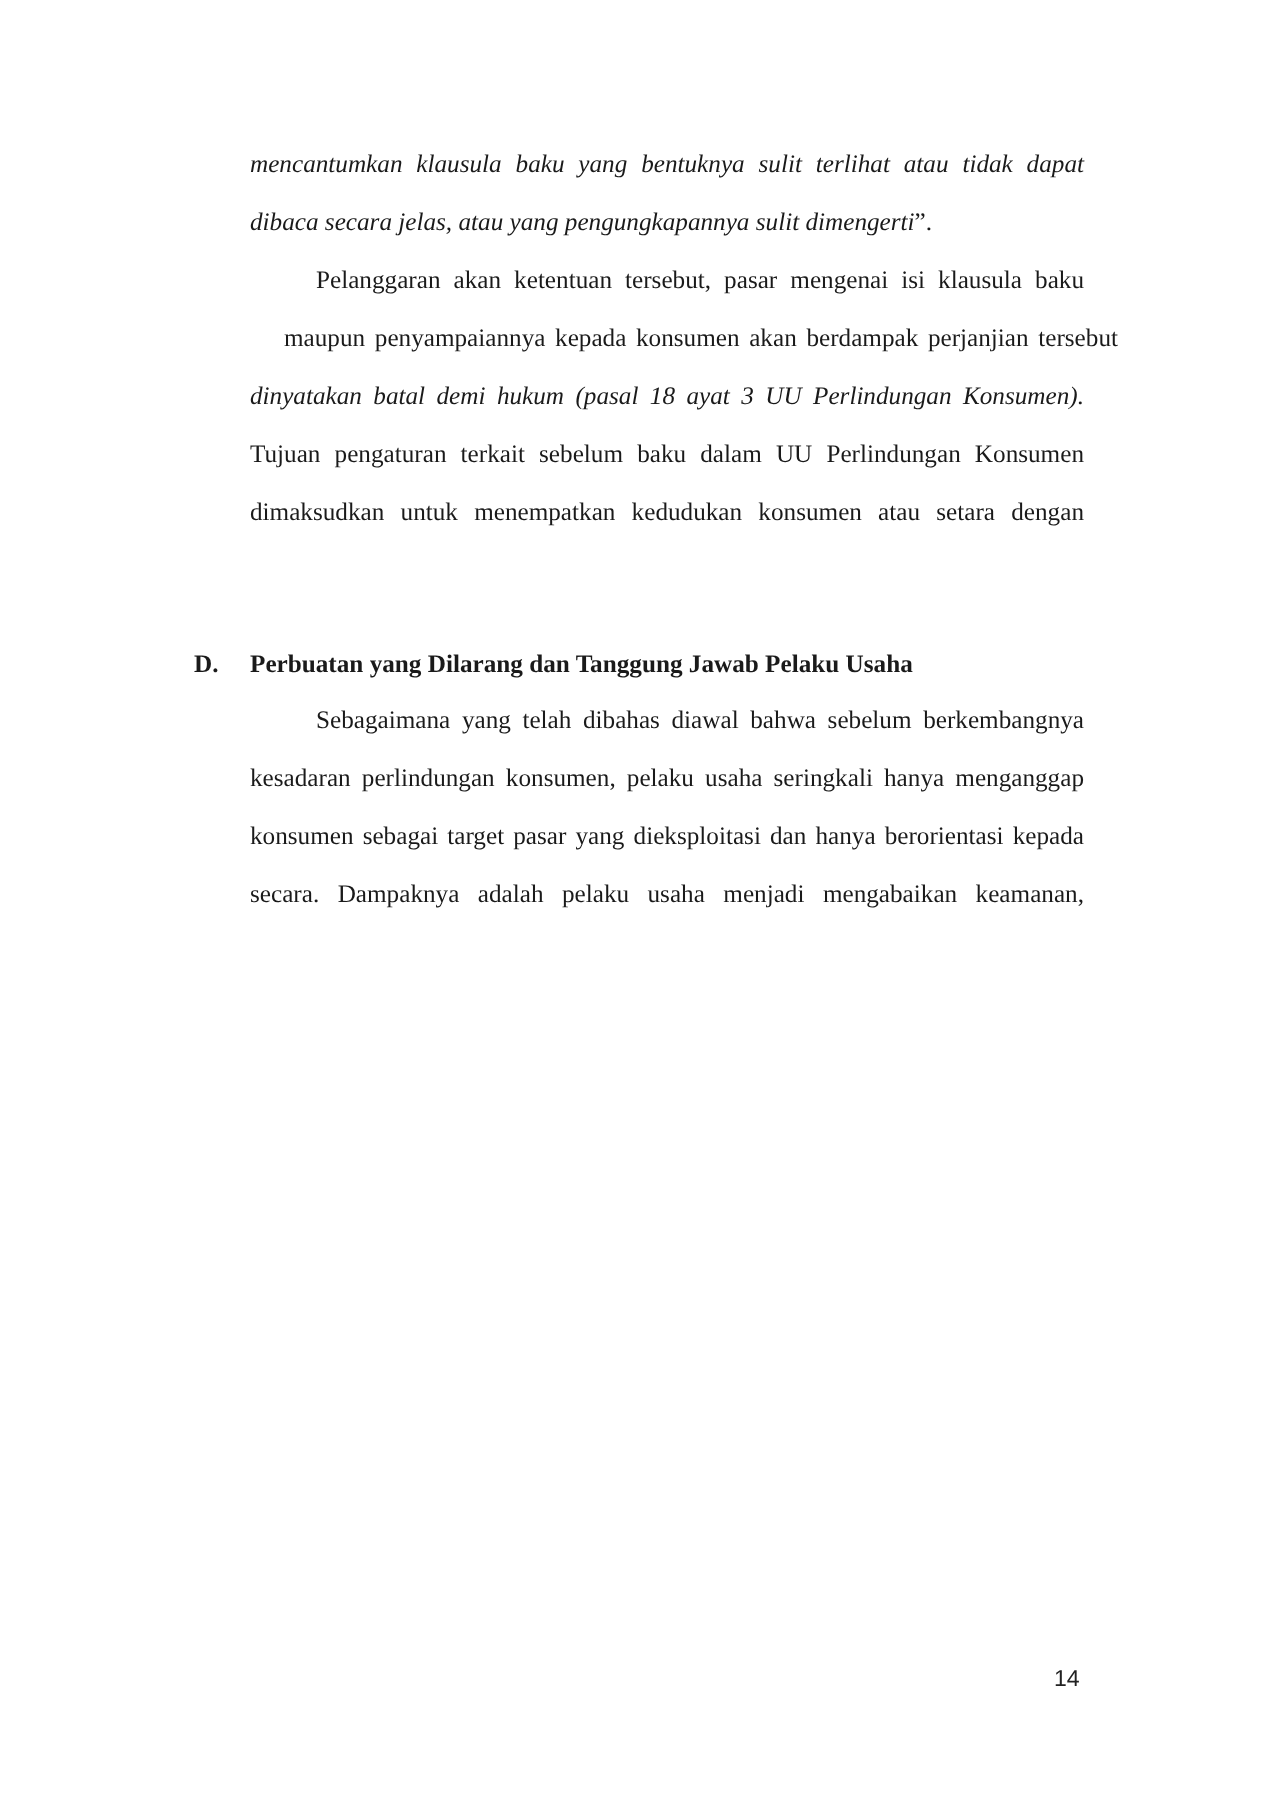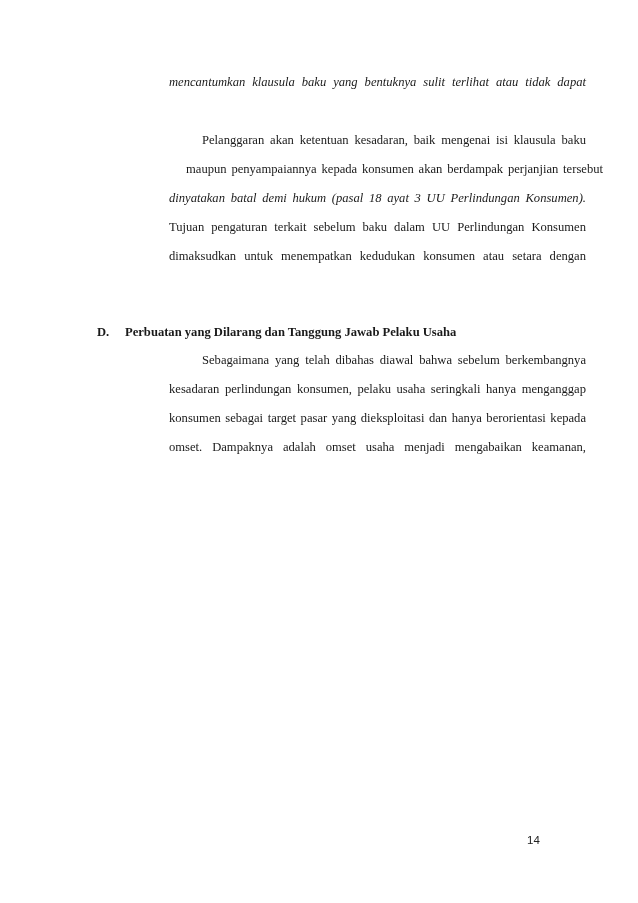--- a/index.html
+++ b/index.html
@@ -5,49 +5,50 @@
     html, body { margin: 0; padding: 0; background: #ffffff; }
     body { width: 638px; height: 903px; position: relative; overflow: hidden; }
     .page {
       position: absolute; left: 0; top: 0; width: 638px; height: 903px;
       background: #ffffff; color: #1a1a1a;
       font-family: "Liberation Serif", serif; font-size: 12.6px;
     }
     .line {
       position: absolute; height: 20px; line-height: 20px; white-space: nowrap;
     }
-    .just { text-align: justify; text-align-last: justify; margin-left: 44px; }
+    .just { text-align: justify; text-align-last: justify; }
     .it { font-style: italic; }
     .bold { font-weight: bold; }
     .pagenum {
       position: absolute; left: 527px; top: 834px;
       font-family: "Liberation Sans", sans-serif; font-size: 11.5px; color: #222;
     }
   </style>
 </head>
 <body>
 
 <div class="page">
 
   <div class="line just it" style="left:125px; top:72px; width:417px;">mencantumkan klausula baku yang bentuknya sulit terlihat atau tidak dapat</div>
+  <div class="line" style="left:125px; top:101px;"><span class="it">dibaca secara jelas, atau yang pengungkapannya sulit dimengerti</span><span>”.</span></div>
 
   <div>
-    <div class="line just" style="left:158px; top:130px; width:384px;">Pelanggaran akan ketentuan kesadaran, baik mengenai isi klausula baku</div>
+    <div class="line just" style="left:158px; top:130px; width:384px;">Pelanggaran akan ketentuan tersebut, pasar mengenai isi klausula baku</div>
     <div class="line just" style="left:142px; top:159px; width:417px;">maupun penyampaiannya kepada konsumen akan berdampak perjanjian tersebut</div>
     <div class="line just" style="left:125px; top:188px; width:417px;font-style:italic;">dinyatakan batal demi hukum (pasal 18 ayat 3 UU Perlindungan Konsumen).</div>
     <div class="line just" style="left:125px; top:217px; width:417px;">Tujuan pengaturan terkait sebelum baku dalam UU Perlindungan Konsumen</div>
     <div class="line just" style="left:125px; top:246px; width:417px;">dimaksudkan untuk menempatkan kedudukan konsumen atau setara dengan</div>
 
   </div>
 
   <div class="line bold" style="left:97px; top:322px;">D.</div>
   <div class="line bold" style="left:125px; top:322px;text-align:right;">Perbuatan yang Dilarang dan Tanggung Jawab Pelaku Usaha</div>
 
   <div>
     <div class="line just" style="left:158px; top:350px; width:384px;">Sebagaimana yang telah dibahas diawal bahwa sebelum berkembangnya</div>
     <div class="line just" style="left:125px; top:379px; width:417px;">kesadaran perlindungan konsumen, pelaku usaha seringkali hanya menganggap</div>
     <div class="line just" style="left:125px; top:408px; width:417px;">konsumen sebagai target pasar yang dieksploitasi dan hanya berorientasi kepada</div>
-    <div class="line just" style="left:125px; top:437px; width:417px;">omset. Dampaknya adalah omset usaha menjadi mengabaikan keamanan,</div>
+    <div class="line just" style="left:125px; top:437px; width:417px;">secara. Dampaknya adalah pelaku usaha menjadi mengabaikan keamanan,</div>
 
   </div>
 
   <div class="pagenum">14</div>
 </div>
 
 </body></html>

